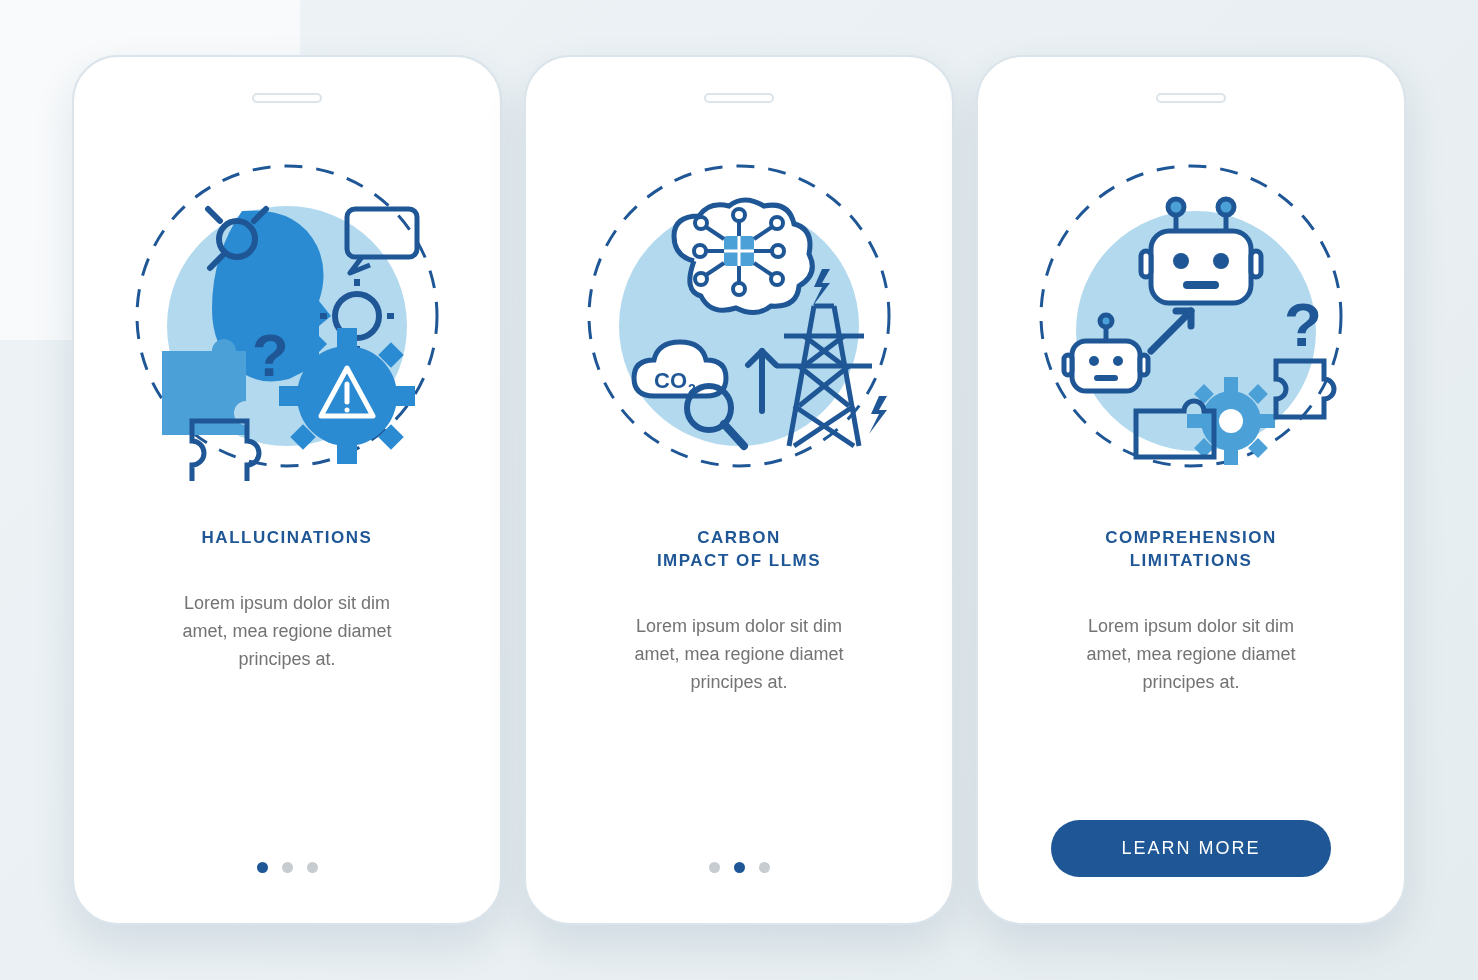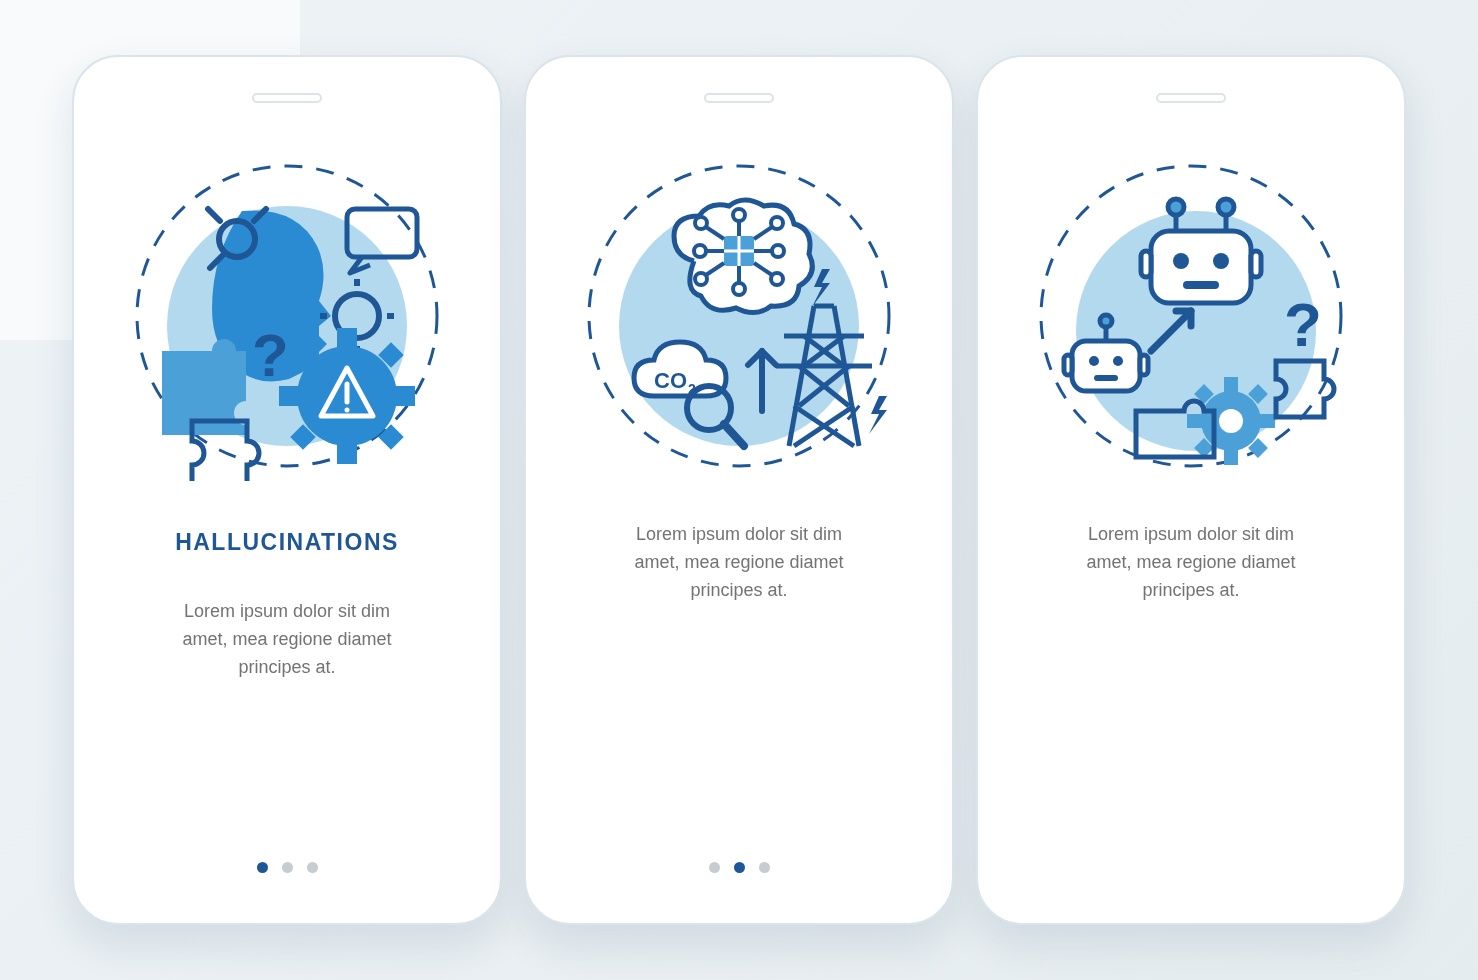--- a/index.html
+++ b/index.html
@@ -57,21 +57,21 @@
     display: flex;
     align-items: center;
     justify-content: center;
     margin-top: 20px;
   }
   .illus svg { width: 100%; height: 100%; }
   .title {
     margin-top: 46px;
     text-align: center;
     color: #1f5796;
-    font-size: 23px;
+    font-size: 17px;
     font-weight: 700;
     letter-spacing: 1.5px;
     line-height: 1.35;
     white-space: pre-line;
   }
   .desc {
     margin-top: 40px;
     text-align: center;
     color: #737373;
     font-size: 18px;
@@ -222,20 +222,22 @@
           <line x1="-25" y1="60" x2="25" y2="100"></line>
           <line x1="25" y1="60" x2="-25" y2="100"></line>
           <line x1="-30" y1="100" x2="30" y2="140"></line>
           <line x1="30" y1="100" x2="-30" y2="140"></line>
         </g>
 
         <path d="M248 118 l-8 18 8 0 -10 20 18 -24 -8 0 8 -14 z" fill="#1f5796"></path>
         <path d="M305 245 l-8 18 8 0 -10 20 18 -24 -8 0 8 -14 z" fill="#1f5796"></path>
       </svg>
     </div>
+    <div class="title">CARBON
+IMPACT OF LLMS</div>
     <div class="desc">Lorem ipsum dolor sit dim
 amet, mea regione diamet
 principes at.</div>
     <div class="spacer"></div>
     <div class="dots">
       <span class="dot"></span>
       <span class="dot active"></span>
       <span class="dot"></span>
     </div>
   </div>
@@ -290,19 +292,22 @@
               <rect x="-34" y="-34" width="14" height="14" transform="rotate(45 -27 -27)"></rect>
               <rect x="20" y="20" width="14" height="14" transform="rotate(45 27 27)"></rect>
               <rect x="-34" y="20" width="14" height="14" transform="rotate(45 -27 27)"></rect>
             </g>
         </g>
 
         <path d="M250 210 h48 v18 a10 10 0 1 1 0 20 v18 h-48 v-18 a10 10 0 1 0 0 -20 z" fill="none" stroke="#1f5796" stroke-width="5"></path>
         <path d="M110 260 h48 a10 10 0 1 1 20 0 h10 v46 h-78 z" fill="none" stroke="#1f5796" stroke-width="5"></path>
       </svg>
     </div>
+    <div class="title">COMPREHENSION
+LIMITATIONS</div>
     <div class="desc">Lorem ipsum dolor sit dim
 amet, mea regione diamet
 principes at.</div>
     <div class="spacer"></div>
+    <button class="cta">LEARN MORE</button>
   </div>
 
 </div>
 
 </body></html>

